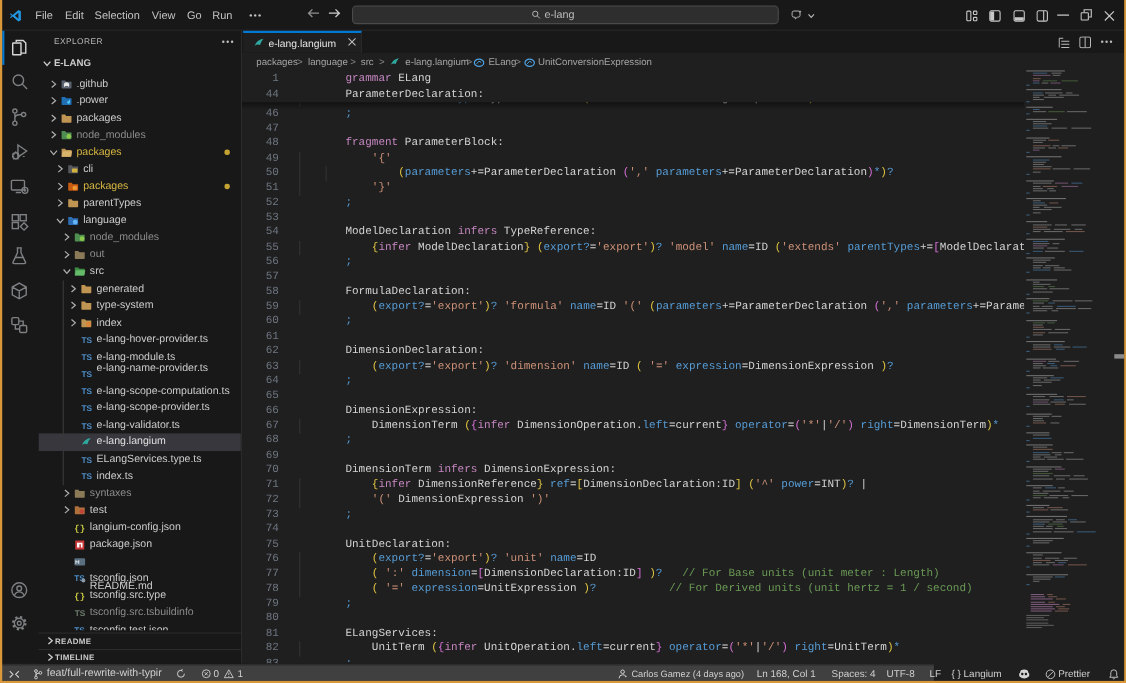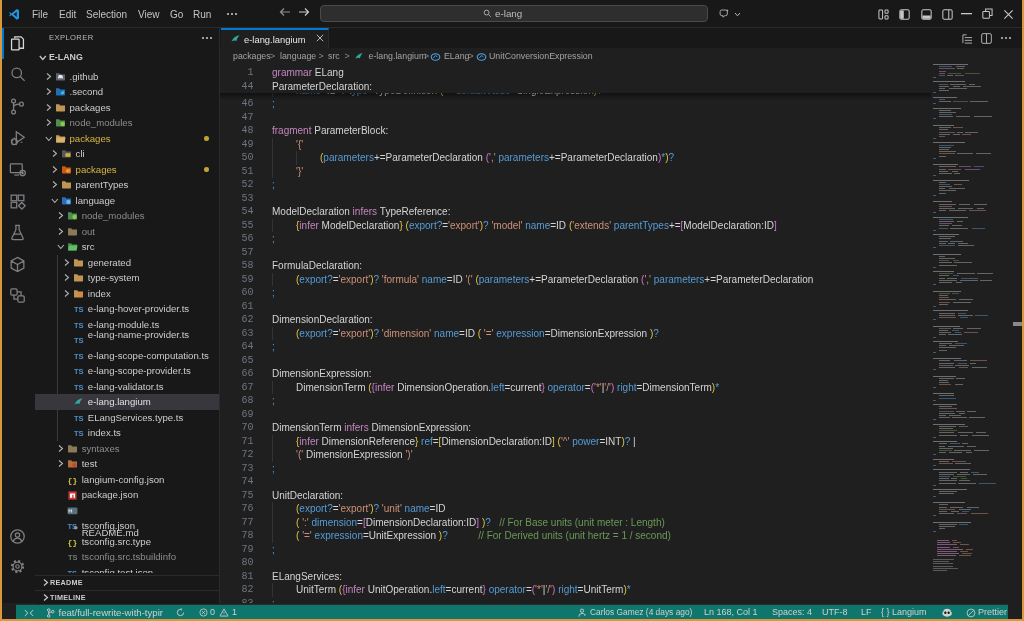--- a/index.html
+++ b/index.html
@@ -1,17 +1,17 @@
 <!DOCTYPE html>
 <html><head><meta charset="utf-8"><style>
 * { margin:0; padding:0; box-sizing:border-box; }
 html,body { width:1024px; height:621px; background:#1f1f1f; overflow:hidden; }
 #win { position:absolute; inset:0; font-family:"Liberation Sans", sans-serif; color:#cccccc; }
 .gn { position:absolute; left:0; width:253.5px; text-align:right; color:#6e7681; font-family:"Liberation Mono", monospace; font-size:10px; line-height:13.5px; height:13.5px; }
-.cl { position:absolute; font-family:Liberation Sans, sans-serif; font-size:10px; line-height:13.5px; height:13.5px; white-space:pre; letter-spacing:0px; }
+.cl { position:absolute; font-family:Liberation Mono, monospace; font-size:10px; line-height:13.5px; height:13.5px; white-space:pre; letter-spacing:0px;margin-left:42px; }
 .ig { position:absolute; width:1px; height:13.5px; background:#333335; }
 .ti { position:absolute; }
 .tl { position:absolute; font-size:9.6px; line-height:11px; white-space:nowrap; }
 .mi { position:absolute; top:0; height:28px; display:flex; align-items:center; font-size:10px; color:#c3c3c3; }
 .sbi { position:absolute; font-size:9px; color:#d0d0d0; top:50%; transform:translateY(-50%); white-space:nowrap; }
 .bc { position:absolute; top:0; height:16px; line-height:16px; font-size:8.8px; color:#a4a4a4; white-space:nowrap; }
 </style></head>
 <body>
 <div id="win">
 
@@ -625,21 +625,21 @@
           <rect x="4" y="7.2" width="3" height="1.6" fill="#5c6370"></rect>
         </svg>
         <span class="tl" style="left:69.5px;top:70.6px;color:#cccccc">.github</span>
         <svg class="ti" style="left:43.0px;top:86.4px" width="11" height="11" viewBox="0 0 11 11">
           <path d="M4 2.5 L7.5 5.5 L4 8.5" stroke="#b0b0b0" stroke-width="1.1" fill="none"></path>
         </svg>
         <svg class="ti" style="left:54.5px;top:86.4px" width="11" height="11" viewBox="0 0 11 11">
           <path d="M1 2.2 h3.2 l1 1.2 H10 v5.4 q0 .7 -.7 .7 H1.7 q-.7 0 -.7 -.7 Z" fill="#1f6fb5"></path>
           <path d="M8.7 4.4 L5.6 7 l1.5 1.5 1.6 -0.8Z" fill="#4FC3F7"></path>
         </svg>
-        <span class="tl" style="left:69.5px;top:86.1px;color:#cccccc">.second</span>
+        <span class="tl" style="left:69.5px;top:86.1px;color:#cccccc">.power</span>
         <svg class="ti" style="left:43.0px;top:101.9px" width="11" height="11" viewBox="0 0 11 11">
           <path d="M4 2.5 L7.5 5.5 L4 8.5" stroke="#b0b0b0" stroke-width="1.1" fill="none"></path>
         </svg>
         <svg class="ti" style="left:54.5px;top:101.9px" width="11" height="11" viewBox="0 0 11 11">
           <path d="M1 2.2 h3.2 l1 1.2 H10 v5.4 q0 .7 -.7 .7 H1.7 q-.7 0 -.7 -.7 Z" fill="#C09553"></path>
         </svg>
         <span class="tl" style="left:69.5px;top:101.6px;color:#cccccc">packages</span>
         <svg class="ti" style="left:43.0px;top:117.4px" width="11" height="11" viewBox="0 0 11 11">
           <path d="M4 2.5 L7.5 5.5 L4 8.5" stroke="#b0b0b0" stroke-width="1.1" fill="none"></path>
         </svg>
@@ -829,21 +829,21 @@
 <svg class="ti" style="left:40px;top:576.5px" width="11" height="11" viewBox="0 0 11 11">
       <path d="M4 2.5 L7.5 5.5 L4 8.5" stroke="#cccccc" stroke-width="1.2" fill="none"></path>
     </svg>
 <span style="position:absolute;left:50px;top:577.5px;font-size:7.2px;font-weight:bold;letter-spacing:0.3px;color:#cccccc">README</span>
 <div style="position:absolute;left:35px;top:589.5px;width:184px;height:14px;background:#181818;border-top:1px solid #2b2b2b"></div>
 <svg class="ti" style="left:40px;top:591.5px" width="11" height="11" viewBox="0 0 11 11">
       <path d="M4 2.5 L7.5 5.5 L4 8.5" stroke="#cccccc" stroke-width="1.2" fill="none"></path>
     </svg>
 <span style="position:absolute;left:50px;top:592.5px;font-size:7.2px;font-weight:bold;letter-spacing:0.3px;color:#cccccc">TIMELINE</span>
 
-<div id="sb" style="position:absolute;left:16px;top:603.5px;width:992px;height:15.5px;background:#0f766e;border-top:1px solid #2b2b2b">
+<div id="sb" style="position:absolute;left:0;top:603.5px;width:849px;height:15.5px;background:#404040;border-top:1px solid #2b2b2b">
 <svg style="position:absolute;left:8px;top:4px" width="10" height="8" viewBox="0 0 12 9">
         <path d="M1 1 L4.5 4.5 L1 8 M11 1 L7.5 4.5 L11 8" stroke="#d0d0d0" stroke-width="1.2" fill="none"></path>
       </svg>
 <svg style="position:absolute;left:30px;top:3px" width="9" height="10" viewBox="0 0 10 11">
         <circle cx="3" cy="2.2" r="1.4" stroke="#d0d0d0" fill="none"></circle>
         <circle cx="3" cy="8.8" r="1.4" stroke="#d0d0d0" fill="none"></circle>
         <circle cx="7.5" cy="4" r="1.4" stroke="#d0d0d0" fill="none"></circle>
         <path d="M3 3.6 v3.8 M3 6.5 q0-2 3.2-2.2" stroke="#d0d0d0" fill="none"></path>
       </svg>
 <span class="sbi" style="left:42.5px;font-size:9.6px">feat/full-rewrite-with-typir</span>

